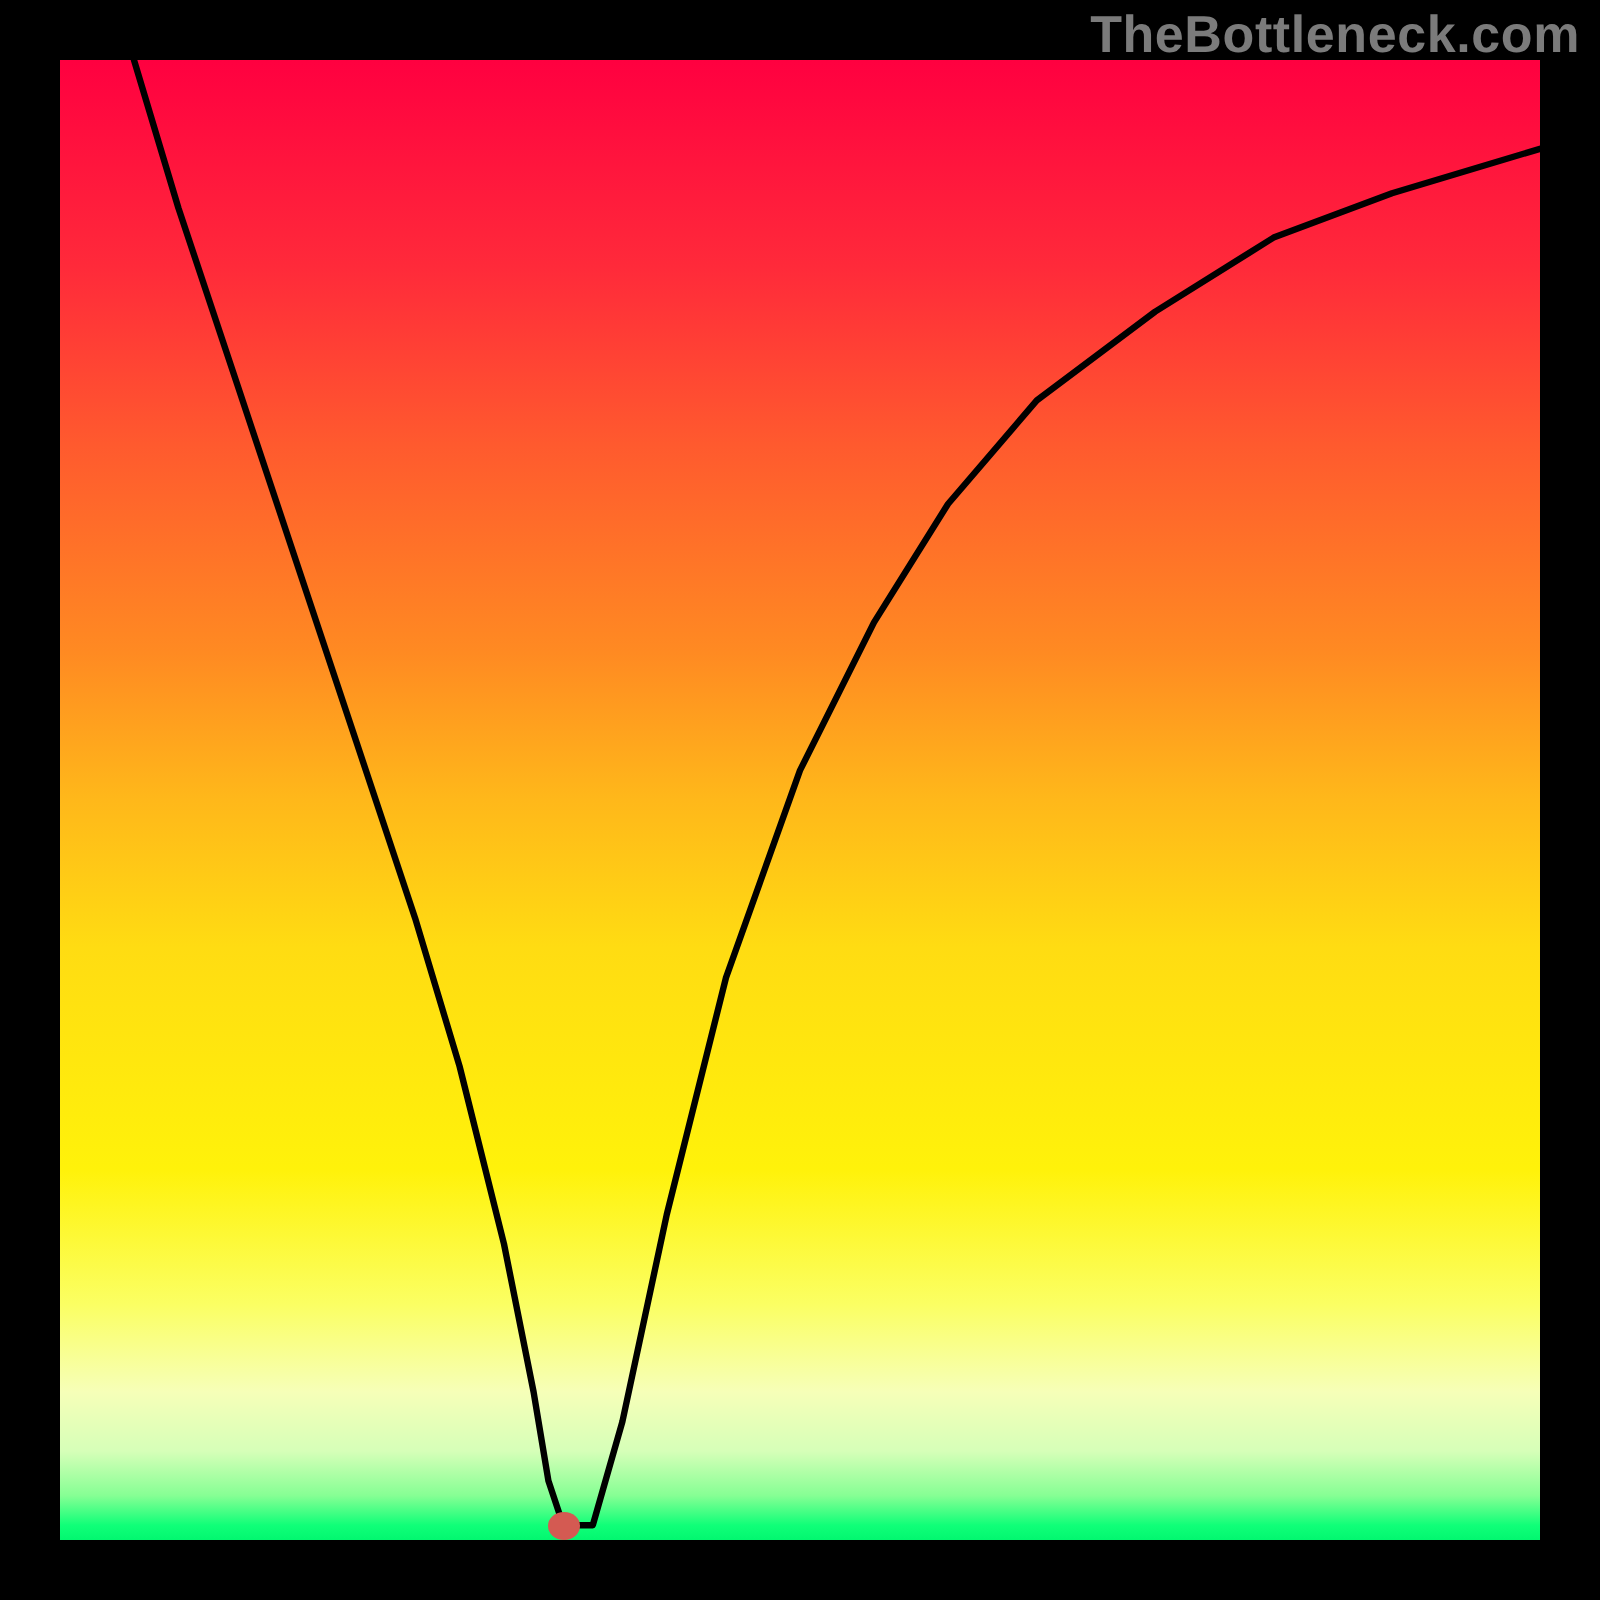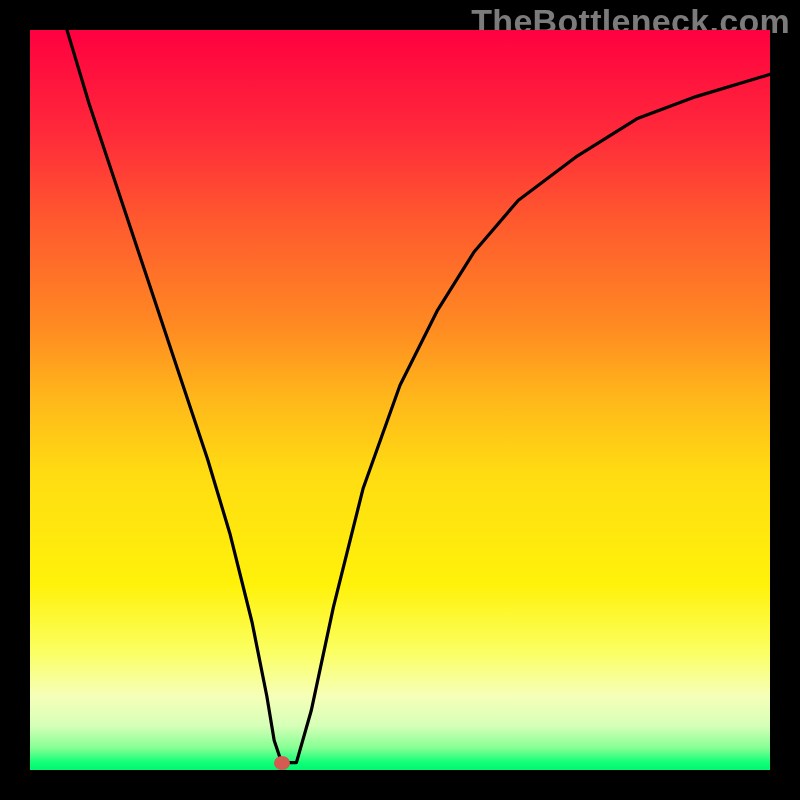--- a/index.html
+++ b/index.html
@@ -3,21 +3,21 @@
 <meta charset="utf-8">
 <style>
   * { margin: 0; padding: 0; box-sizing: border-box; }
   html, body { width: 800px; height: 800px; overflow: hidden; background: #000; }
   .wrap { position: relative; width: 800px; height: 800px; background: #000; }
   .watermark {
     position: absolute;
     top: 2px;
     right: 10px;
     font-family: Arial, Helvetica, sans-serif;
-    font-size: 34px;
+    font-size: 26px;
     font-weight: 600;
     color: #7b7b7b;
     letter-spacing: 0.3px;
   }
   .plot {
     position: absolute;
     left: 30px;
     top: 30px;
     width: 740px;
     height: 740px;

